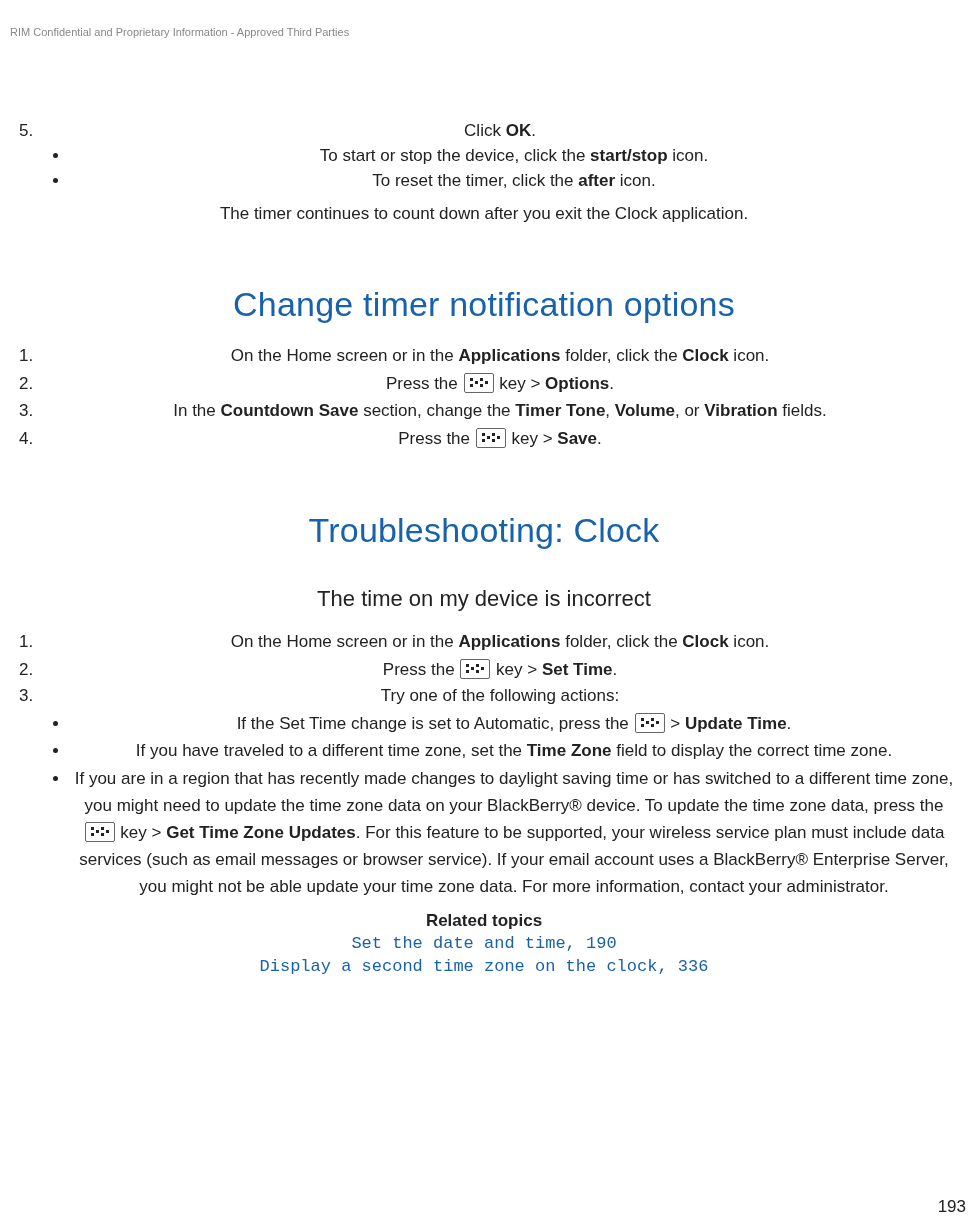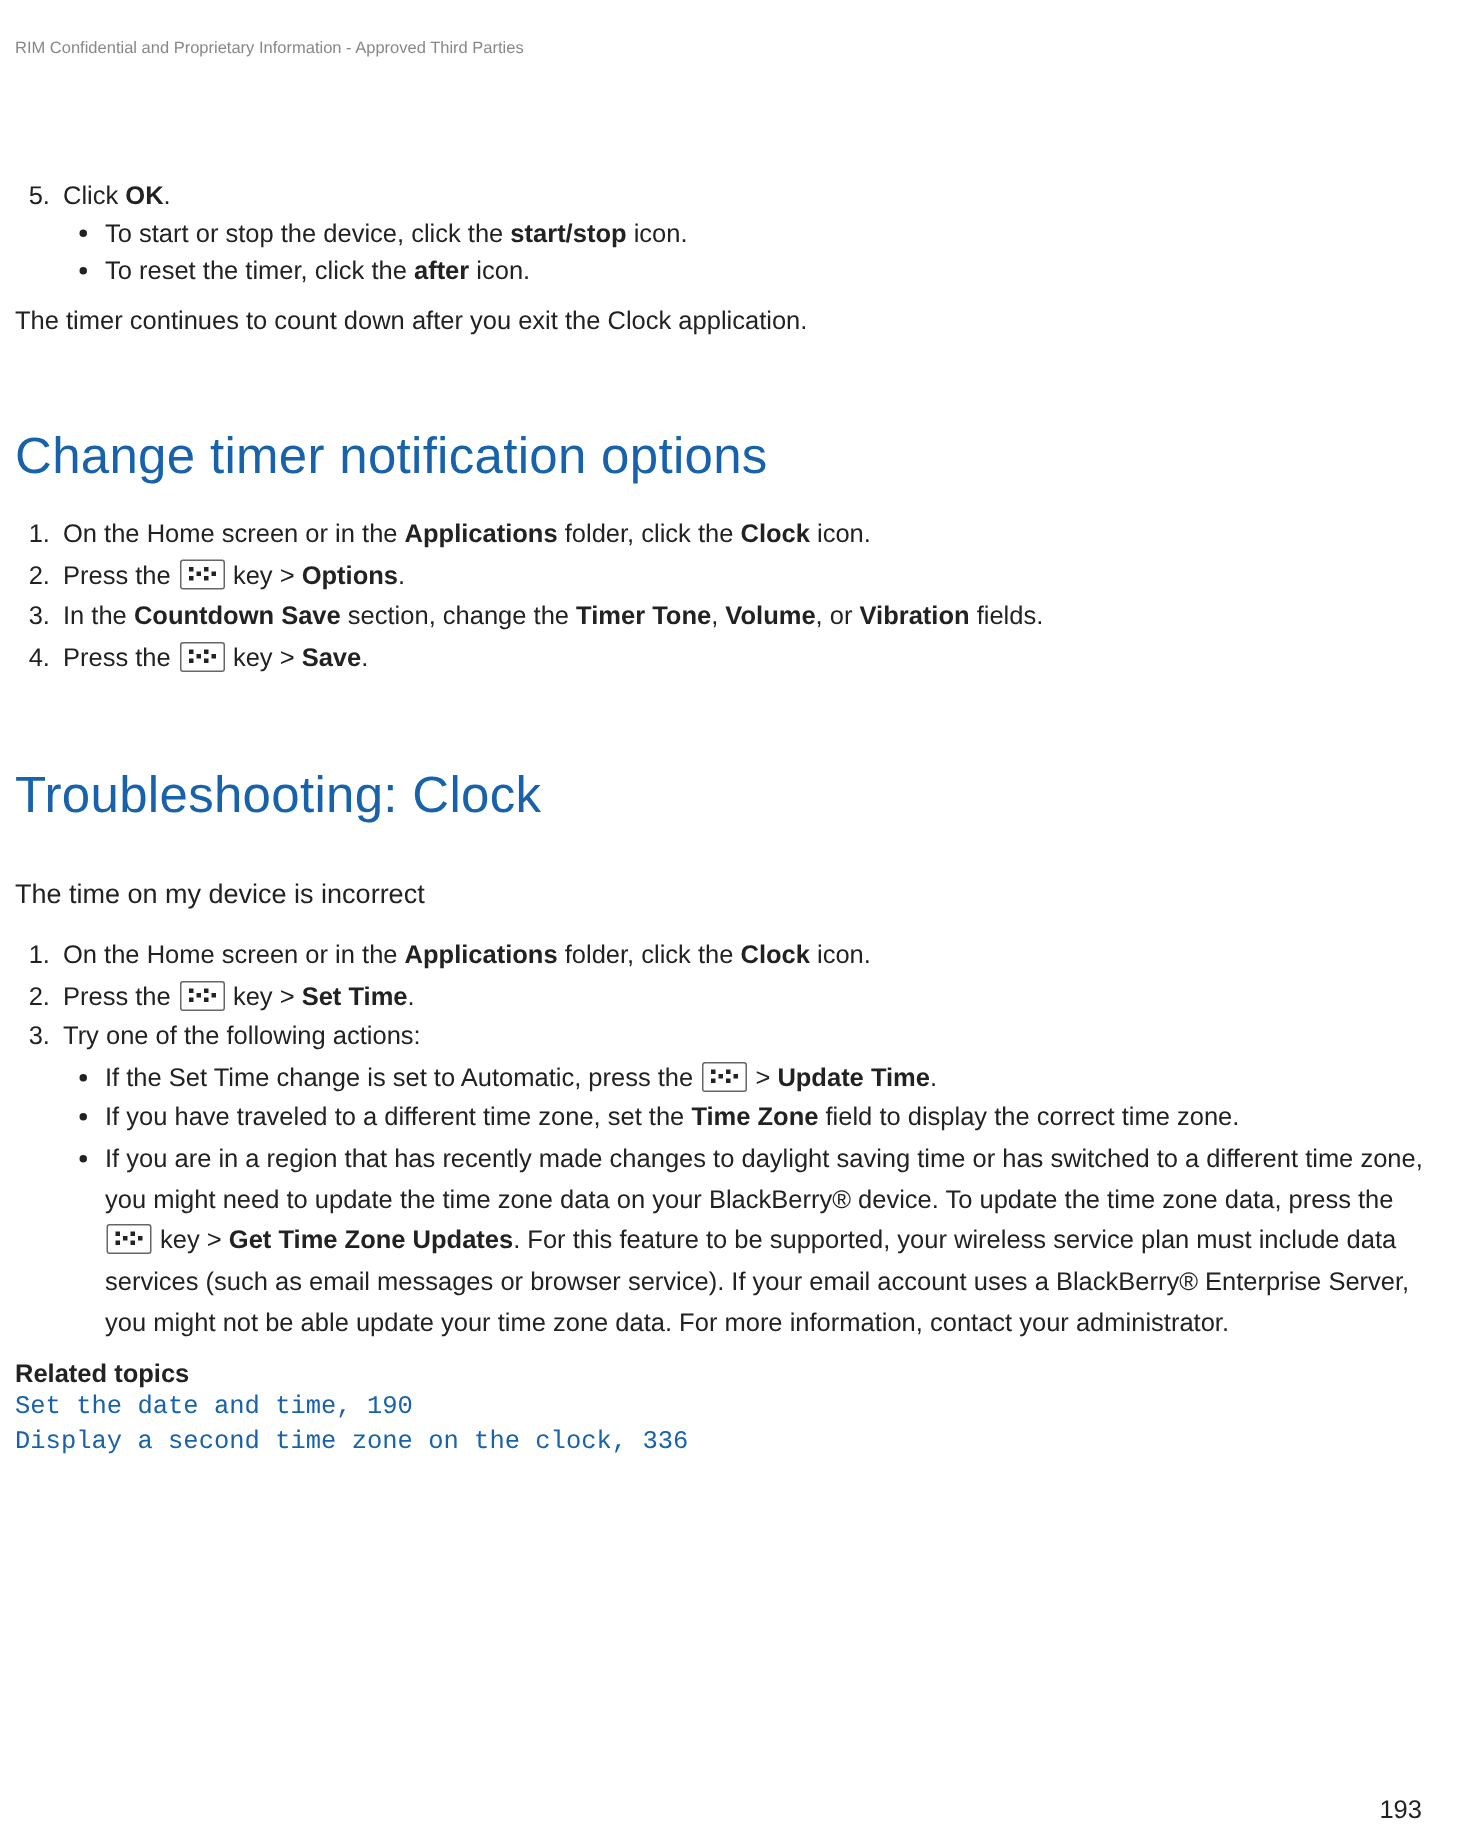--- a/index.html
+++ b/index.html
@@ -18,20 +18,21 @@
     box-sizing: border-box;
     padding: 25px 10px 14px 10px;
   }
   .header-note {
     font-size: 11px;
     color: #888;
     margin: 0 0 80px 0;
   }
   .content {
     padding: 0 6px 0 0;
+    text-align: center;
   }
   ol.num {
     margin: 0;
     padding-left: 28px;
   }
   ol.num > li {
     padding-left: 4px;
     margin-bottom: 2px;
   }
   ol.num > li::marker {
@@ -49,21 +50,21 @@
     margin: 10px 0 0 0;
   }
   h1.blue {
     font-size: 34px;
     font-weight: 400;
     color: #1862ab;
     margin: 56px 0 18px 0;
     letter-spacing: 0.2px;
   }
   h2.black {
-    font-size: 18px;
+    font-size: 22px;
     font-weight: 400;
     color: #222;
     margin: 30px 0 18px 0;
   }
   .keyicon {
     display: inline-block;
     vertical-align: -4px;
     width: 28px;
     height: 18px;
     border: 1px solid #666;
@@ -90,21 +91,21 @@
     font-weight: 700;
     margin-top: 10px;
   }
   .link {
     color: #1862ab;
     cursor: pointer;
     font-family: Liberation Mono, monospace;
   }
   .page-number {
     position: absolute;
-    right: 26px;
+    right: 8px;
     bottom: 8px;
     font-size: 17px;
     color: #222;
   }
   .li-with-icon {
     line-height: 1.6;
   }
 </style>
 </head>
 <body>

